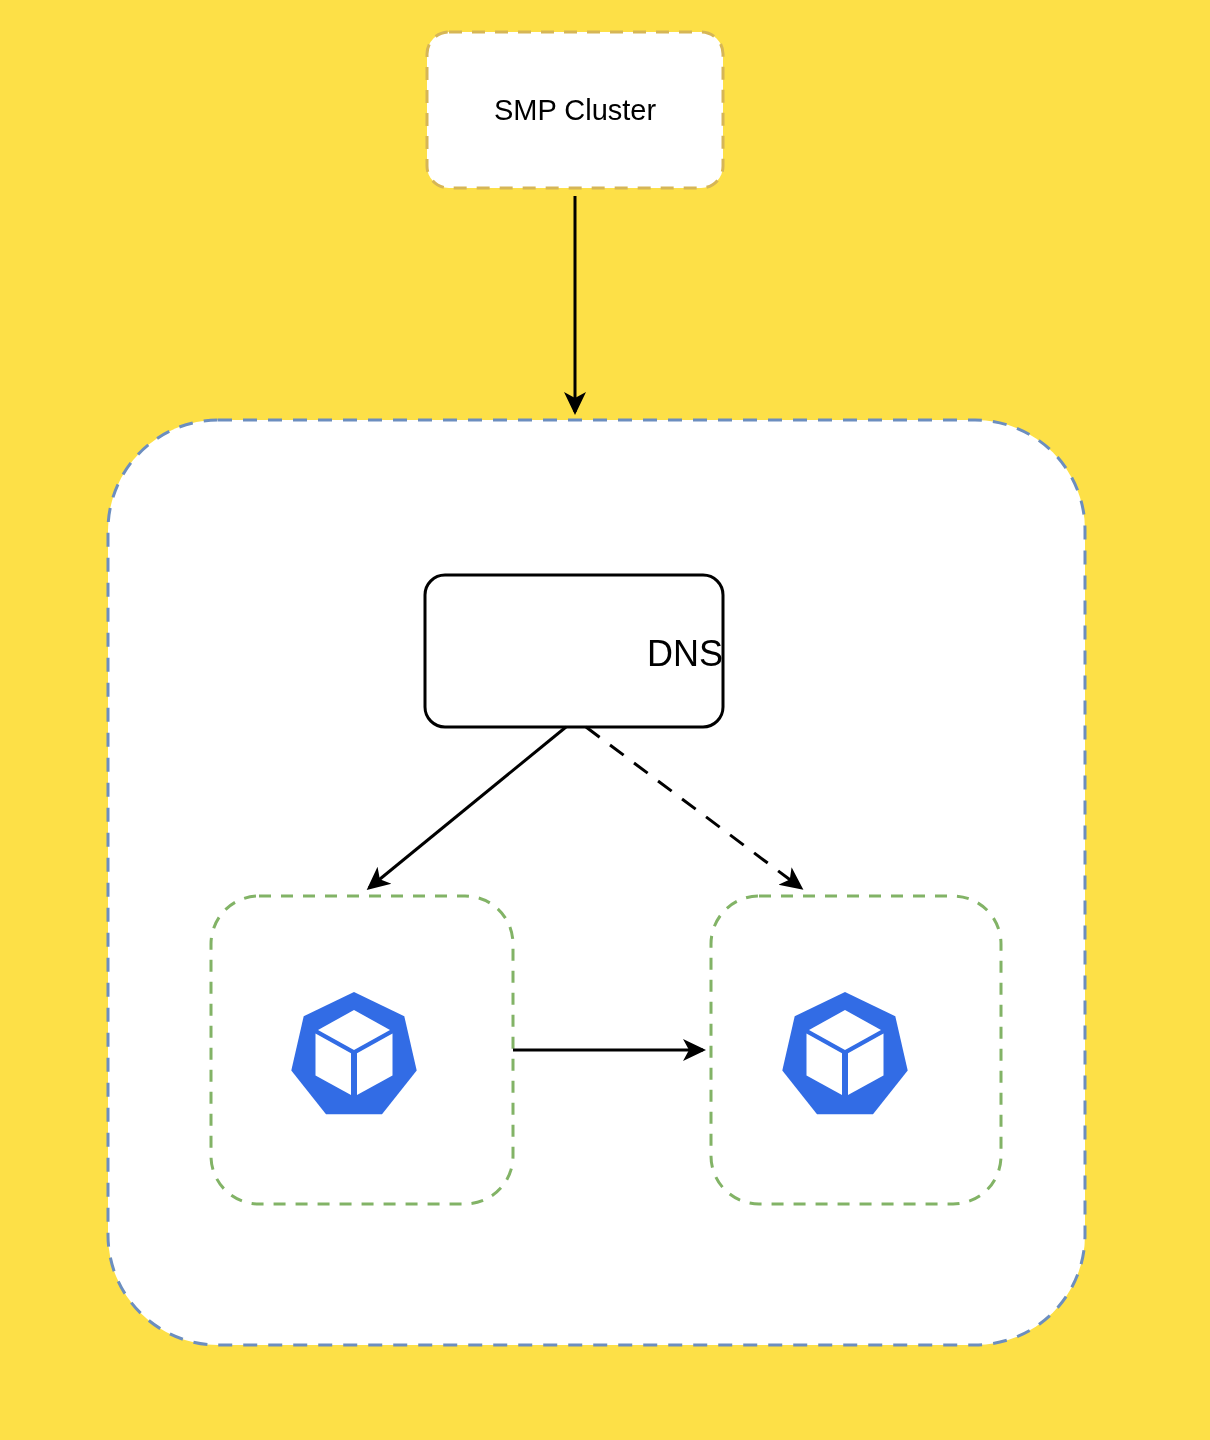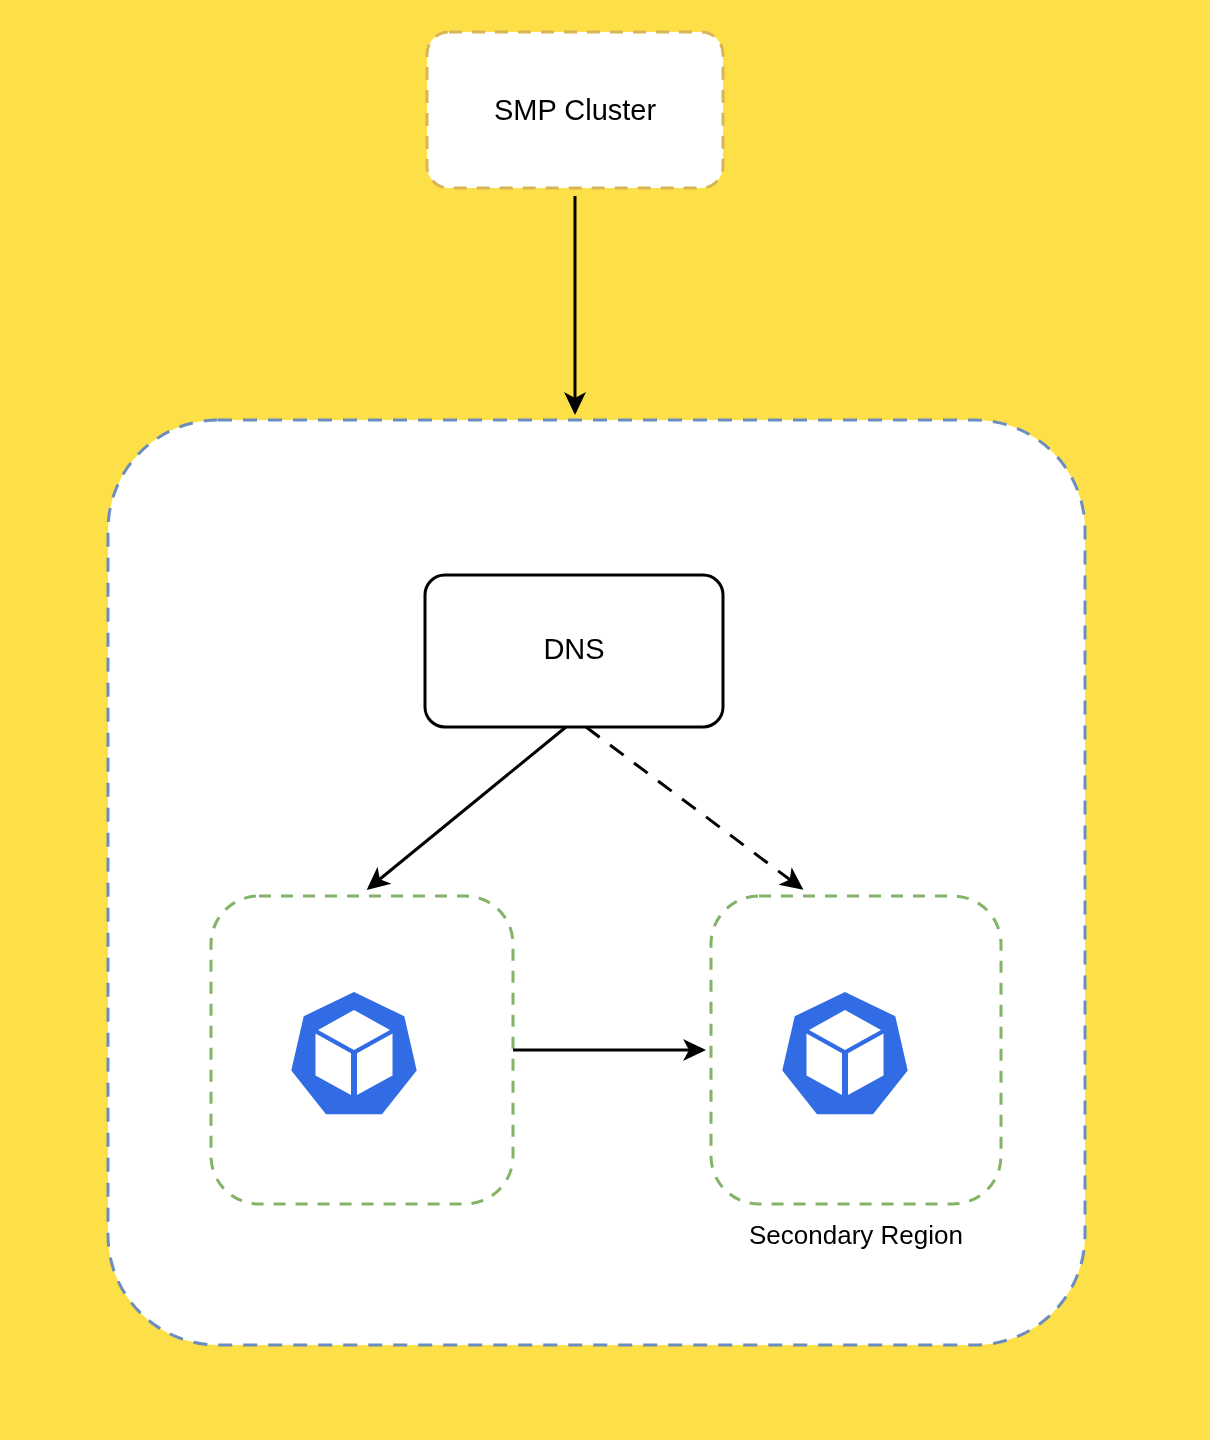--- a/index.html
+++ b/index.html
@@ -35,21 +35,22 @@
   #smp-label {
     left: 427px;
     top: 94px;
     width: 296px;
     font-size: 29px;
   }
   #dns-label {
     left: 425px;
     top: 633px;
     width: 298px;
-    font-size: 29px;
+    font-size: 36px;
+    text-align: right;
   }
   #primary-label {
     left: 211px;
     top: 1220px;
     width: 302px;
     font-size: 26px;
   }
   #secondary-label {
     left: 711px;
     top: 1220px;
@@ -100,15 +101,14 @@
       <path d="M -38.5,-16.5 L -3,3.2 L -3,45 L -38.5,25.5 Z" fill="#ffffff"></path>
       <path d="M 38.5,-16.5 L 3,3.2 L 3,45 L 38.5,25.5 Z" fill="#ffffff"></path>
     </g>
   </svg>
 
   <div class="node-label" id="smp-label">SMP Cluster</div>
 
   <div class="node-label" id="dns-label">DNS</div>
 
 
-  <div class="node-label" id="secondary-label">Secondary Region</div>
 
 </div>
 
 </body></html>

